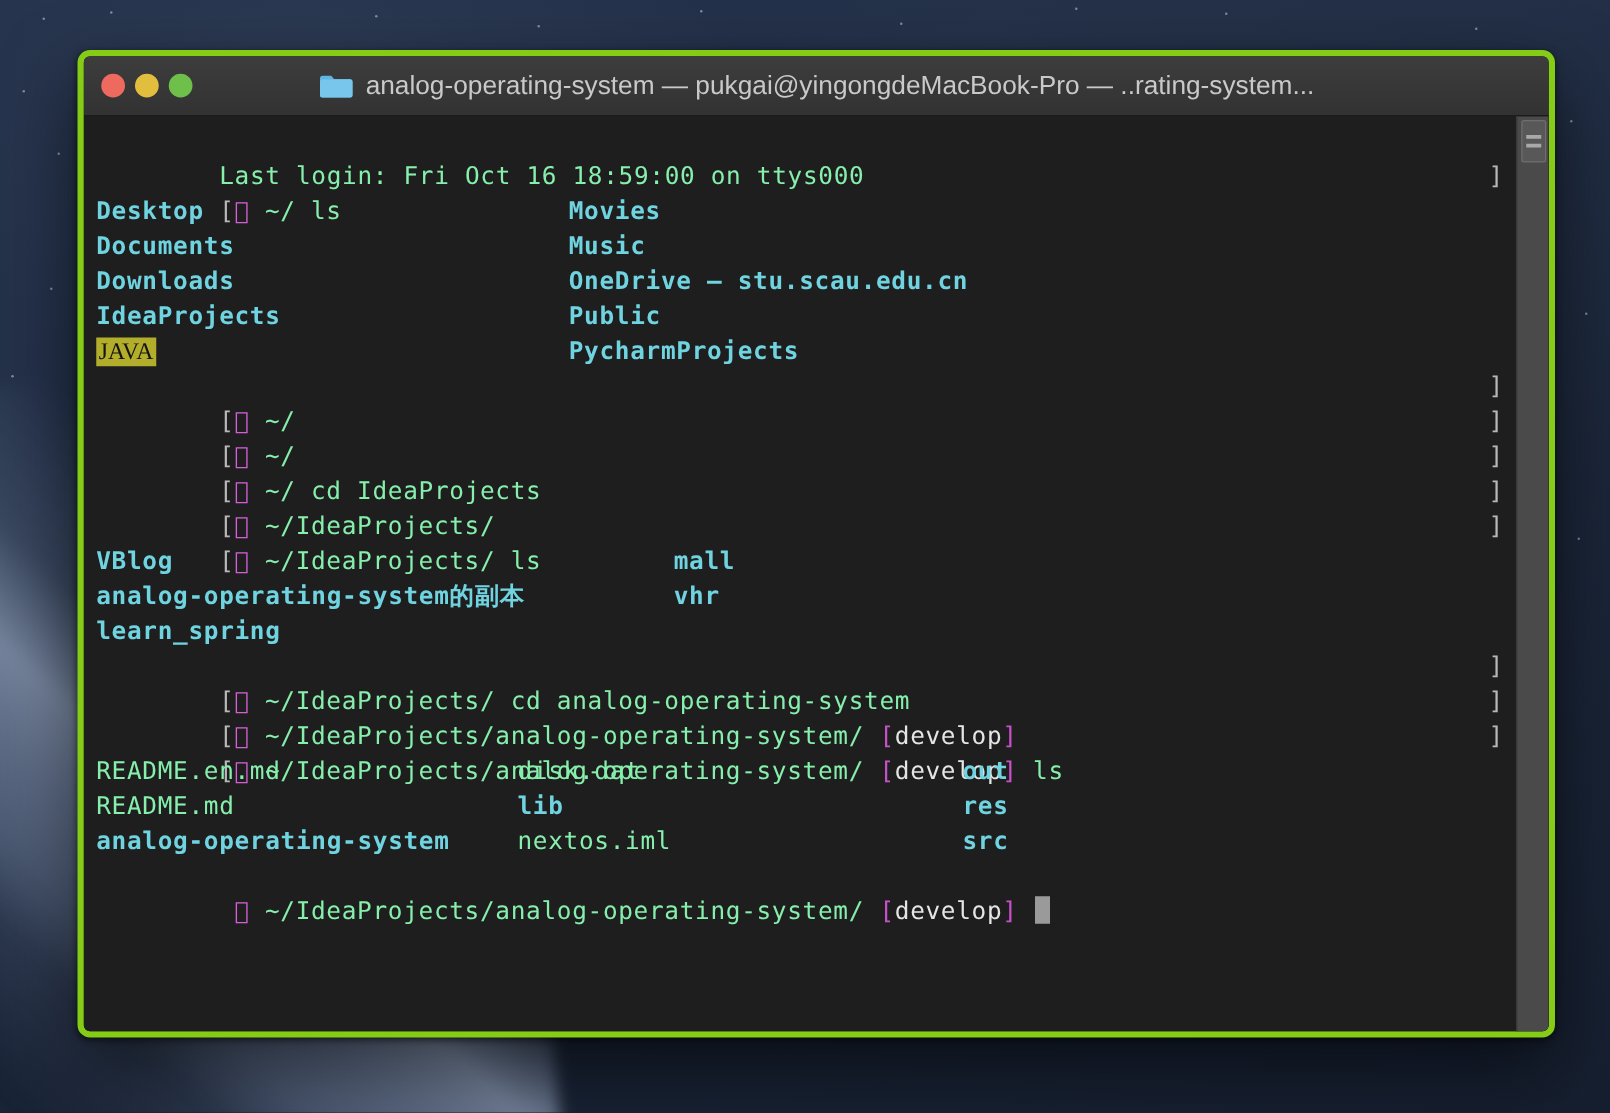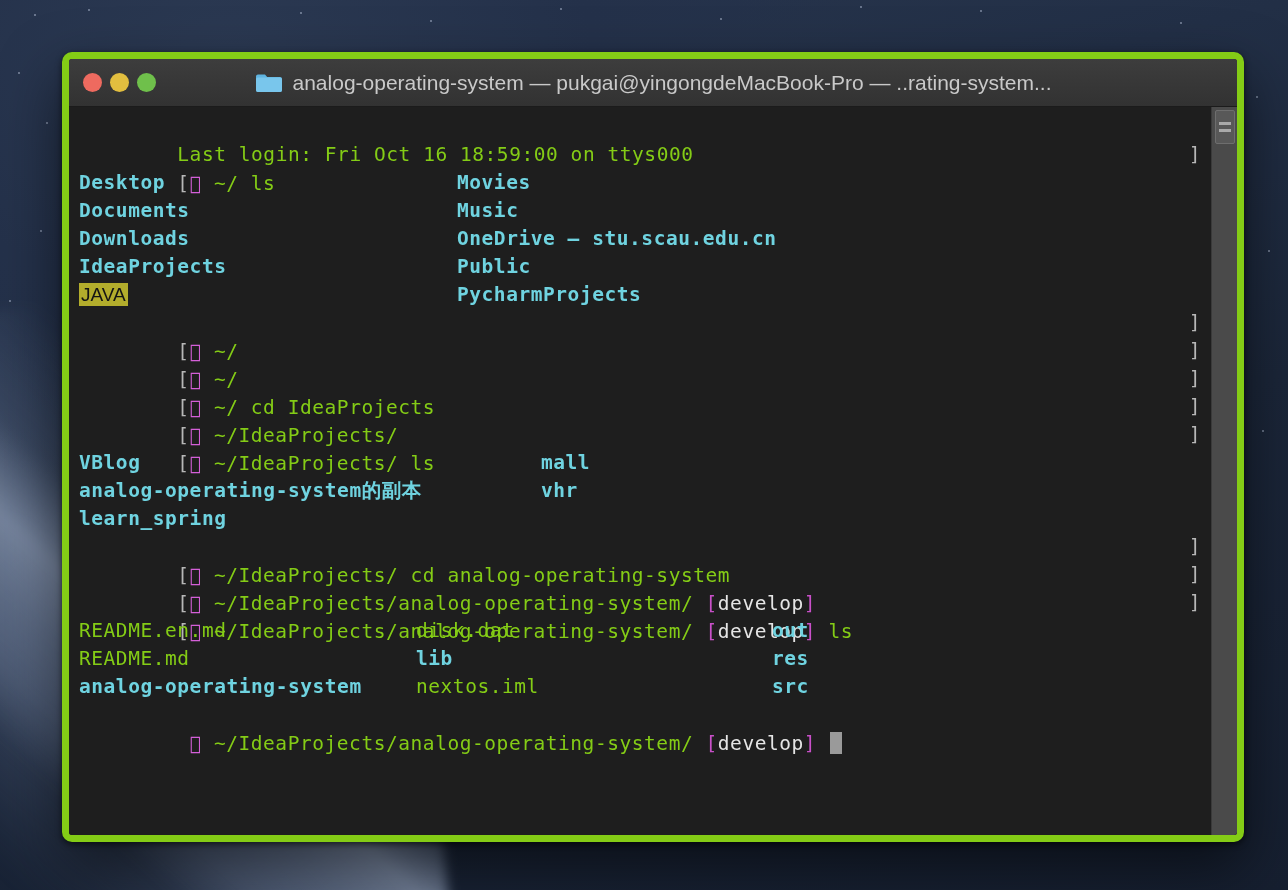--- a/index.html
+++ b/index.html
@@ -56,28 +56,28 @@
         rgba(90,106,138,0) 30%,
         rgba(118,136,172,0.30) 50%,
         rgba(90,106,138,0) 66%);
     filter: blur(14px);
   }
 
   
   #window {
     position: absolute;
     left: 62px;
-    top: 52px;
+    top: 40px;
     width: 1182px;
     height: 790px;
     border-radius: 10px;
     overflow: hidden;
     background: #1e1e1e;
     box-shadow: 0 26px 60px rgba(0,0,0,.55), 0 2px 6px rgba(0,0,0,.6);
-    border: 7px solid #84cc16;
+    border: 5px solid #84cc16;
   }
 
   #titlebar {
     height: 48px;
     background: linear-gradient(#3d3d3d, #323232);
     border-bottom: 1px solid #1b1b1b;
     display: flex;
     align-items: center;
     padding: 0 14px;
     position: relative;
@@ -129,39 +129,39 @@
     line-height: 28px;
     font-family: "DejaVu Sans Mono", monospace;
     font-size: 19.5px;
     letter-spacing: 0.55px;
     color: #e6e6e6;
     white-space: pre;
     position: relative;
   }
   .line.prompt { padding-right: 4px; }
 
-  .ch-white   { color: #84cc16; }
+  .ch-white   { color: #86efac; }
   .ch-dim     { color: #b7b7b7; }
   .ch-cyan    { color: #6fd3e0; font-weight: bold; }
   .ch-green   { color: #e5e5e5; margin-top: 36px; }
   .ch-mag-br  { color: #c850c8; }
 
   .apple { color: #d45fd8; font-size: 19px; }
 
   .bracket-close {
     position: absolute;
     right: 0;
     top: 0;
     color: #b7b7b7;
   }
 
   .hl-java {
     background: #b3ad2c;
     color: #141414;
-    font-family: Liberation Sans, sans-serif;
+    font-family: Liberation Serif, serif;
     font-weight: normal;
     letter-spacing: 0;
     font-size: 19px;
     padding: 1px 2px;
   }
 
   .cursor {
     display: inline-block;
     width: 12px;
     height: 22px;

